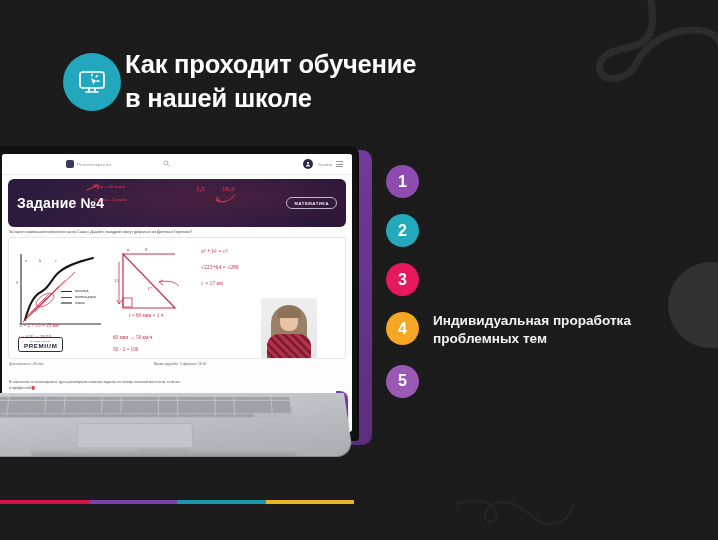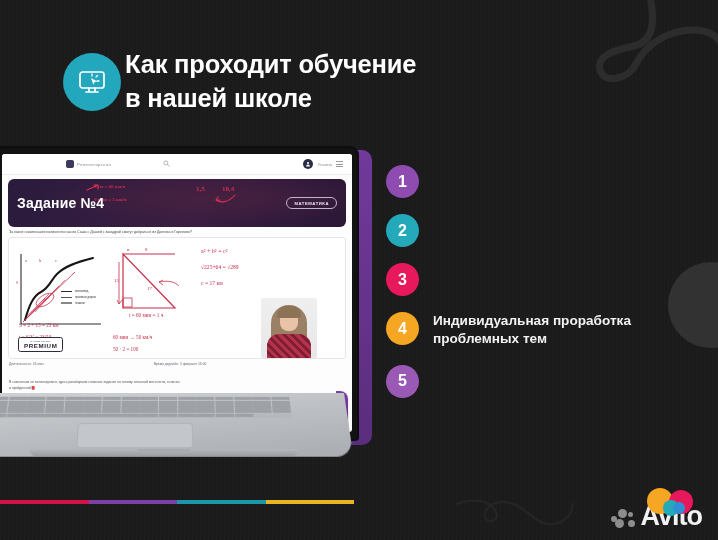--- a/index.html
+++ b/index.html
@@ -565,32 +565,14 @@
     </div>
   </div>
 
   <div id="color-bar">
     <span style="background: rgb(212, 18, 74);"></span>
     <span style="background: rgb(123, 63, 168);"></span>
     <span style="background: rgb(27, 151, 168);"></span>
     <span style="background: rgb(232, 180, 35);"></span>
   </div>
 
-  <div id="avito-logo">
-    <div id="avito-dots">
-      <i style="left: 0px; top: 10px; width: 6px; height: 6px; background: rgb(141, 141, 141);"></i>
-      <i style="left: 7px; top: 3px; width: 9px; height: 9px; background: rgb(141, 141, 141);"></i>
-      <i style="left: 4px; top: 13px; width: 9px; height: 9px; background: rgb(141, 141, 141);"></i>
-      <i style="left: 17px; top: 6px; width: 5px; height: 5px; background: rgb(141, 141, 141);"></i>
-      <i style="left: 17px; top: 14px; width: 7px; height: 7px; background: rgb(141, 141, 141);"></i>
-    </div>
-    <div id="avito-word">
-      <div id="avito-blobs">
-        <i style="left:0px;  top:0px;  width:26px; height:26px; background:#f5a623;"></i>
-        <i style="left:22px; top:2px;  width:24px; height:24px; background:#e8185c;"></i>
-        <i style="left:16px; top:12px; width:16px; height:16px; background:#24a9bb;"></i>
-        <i style="left:26px; top:14px; width:12px; height:12px; background:#2f8fd4;"></i>
-      </div>
-      <span>Avito</span>
-    </div>
-  </div>
 
 </div>
 
 </body></html>

